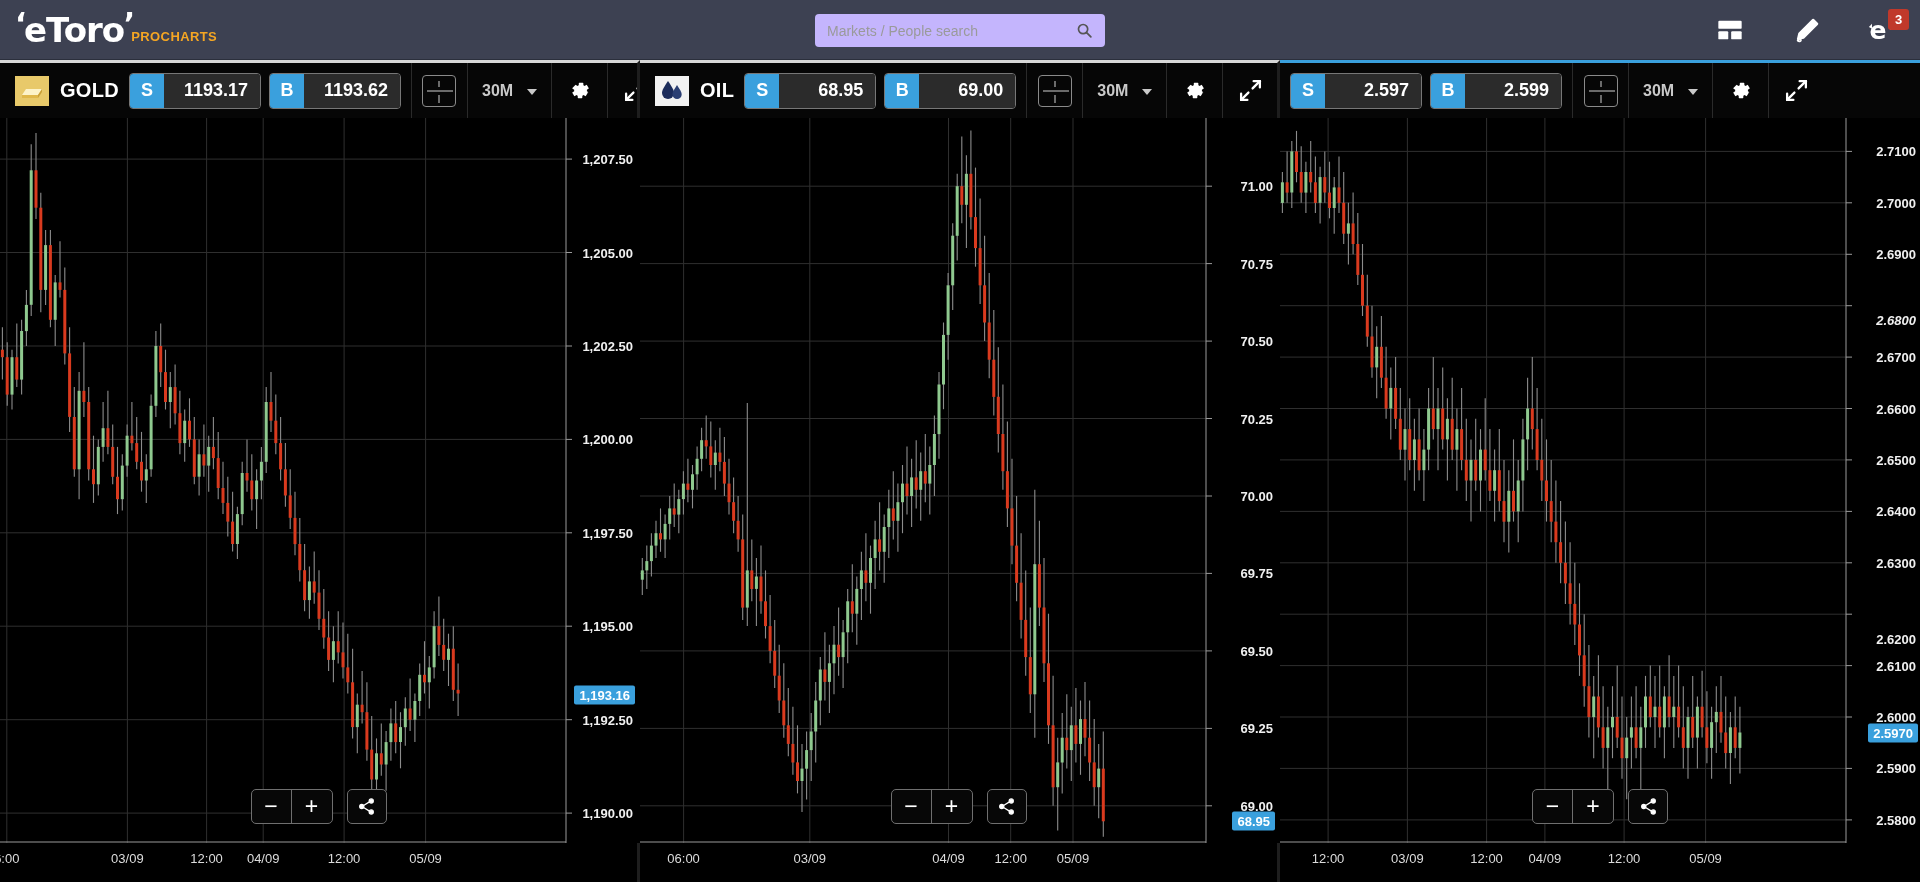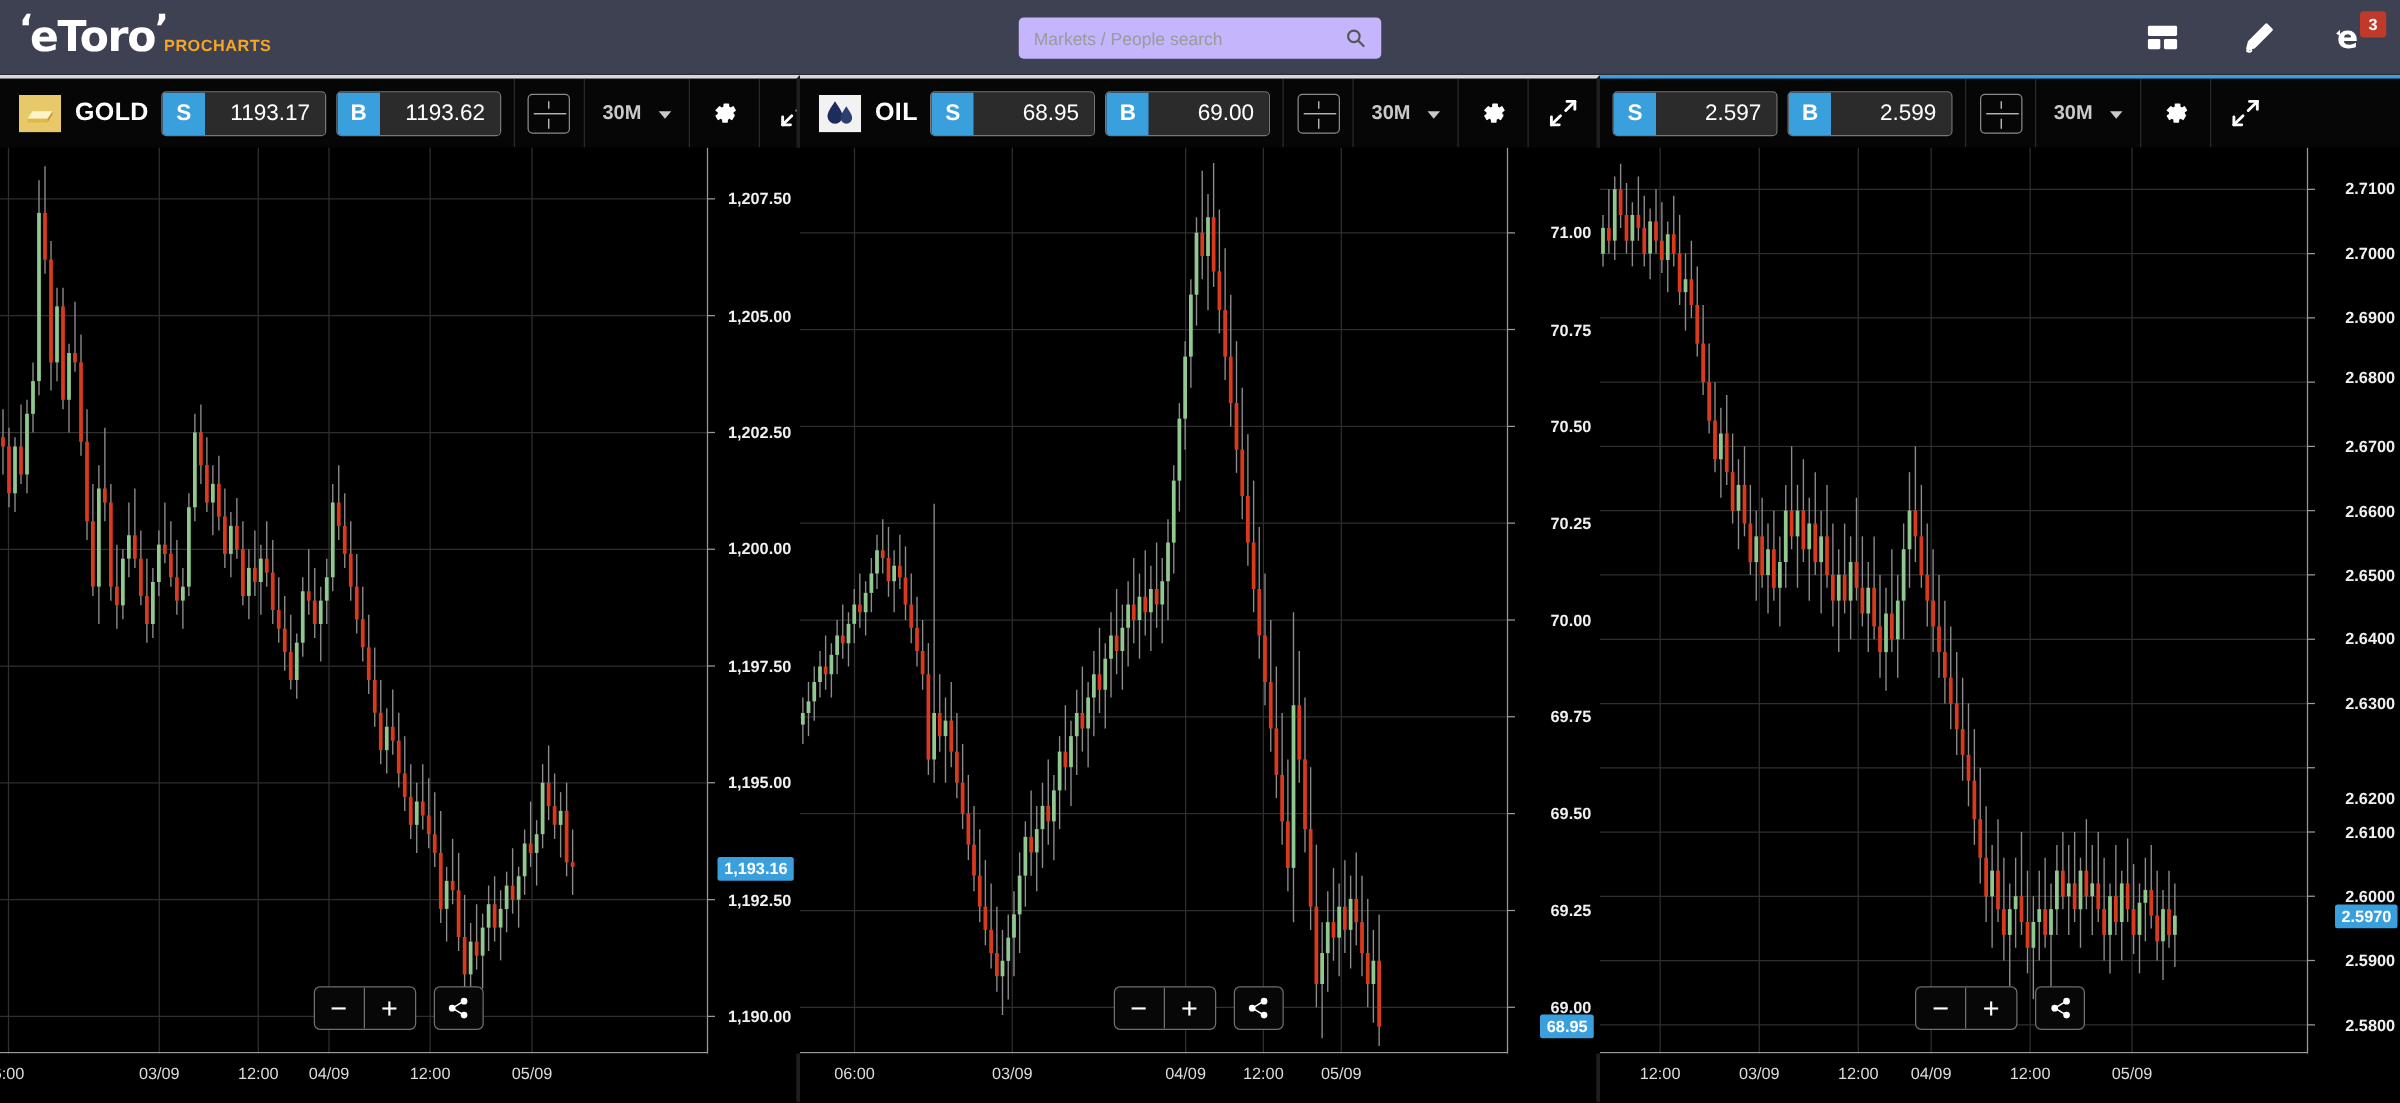--- a/index.html
+++ b/index.html
@@ -45,21 +45,21 @@
     flex:0 0 auto;}
   .asset-ico{ width:34px;height:30px;display:flex;align-items:center;justify-content:center;
     overflow:hidden;}
   .asset-name{ color:#fff; font-size:20px; font-weight:700; letter-spacing:.3px;
     white-space:nowrap;}
   .quotes{ display:flex; gap:8px; align-items:center; margin-left:10px; flex:0 0 auto;}
   .q{ display:flex; height:36px; border:1px solid #777; border-radius:4px;
     overflow:hidden;}
   .q .lab{ background:#3aa0dd; color:#fff; font-weight:700; font-size:18px;
     width:34px; display:flex; align-items:center; justify-content:center;}
-  .q .val{ background:#2b2b2b; color:#fff; font-weight:400; font-size:18px;
+  .q .val{ background:#2b2b2b; color:#fff; font-weight:700; font-size:18px;
     min-width:96px; display:flex; align-items:center; justify-content:flex-end;
     padding:0 12px;}
   .tbtns{ display:flex; align-items:center; height:100%; margin-left:10px;}
   .tsep{ width:1px; height:55px; background:#2a2a2a;}
   .tbtn{ width:55px; height:55px; display:flex; align-items:center;
     justify-content:center; cursor:pointer;}
   .cross-box{ width:34px;height:32px;border:1px solid #8a8a8a;border-radius:4px;
     position:relative;}
   .cross-box:before{content:"";position:absolute;left:50%;top:5px;width:1px;height:22px;
     background:#cfcfcf;transform:translateX(-50%);}
@@ -1057,21 +1057,21 @@
             <line x1="459.9" y1="588.7" x2="459.9" y2="655.6" stroke="#8c8c8c" stroke-width="1.1"></line>
             <rect x="458.4" y="614.5" width="3.0" height="15.4" fill="#8fc98f"></rect>
             <line x1="566" y1="0" x2="566" y2="725" stroke="#9a9a9a" stroke-width="1"></line>
             <line x1="0" y1="724" x2="566" y2="724" stroke="#9a9a9a" stroke-width="1"></line>
           </svg>
         </div>
     <div class="ylabels">
           <span style="top: 33.4px;">2.7100</span>
           <span style="top: 84.8px;">2.7000</span>
           <span style="top: 136.3px;">2.6900</span>
-          <span style="top: 184px;">2.6800</span>
+          <span style="top: 202px; font-style: italic;">2.6800</span>
           <span style="top: 239.1px;">2.6700</span>
           <span style="top: 290.5px;">2.6600</span>
           <span style="top: 341.9px;">2.6500</span>
           <span style="top: 393.4px;">2.6400</span>
           <span style="top: 444.8px;">2.6300</span>
           <span style="top: 521px;">2.6200</span>
           <span style="top: 547.6px;">2.6100</span>
           <span style="top: 599px;">2.6000</span>
           <span style="top: 650.4px;">2.5900</span>
           <span style="top: 701.9px;">2.5800</span>

